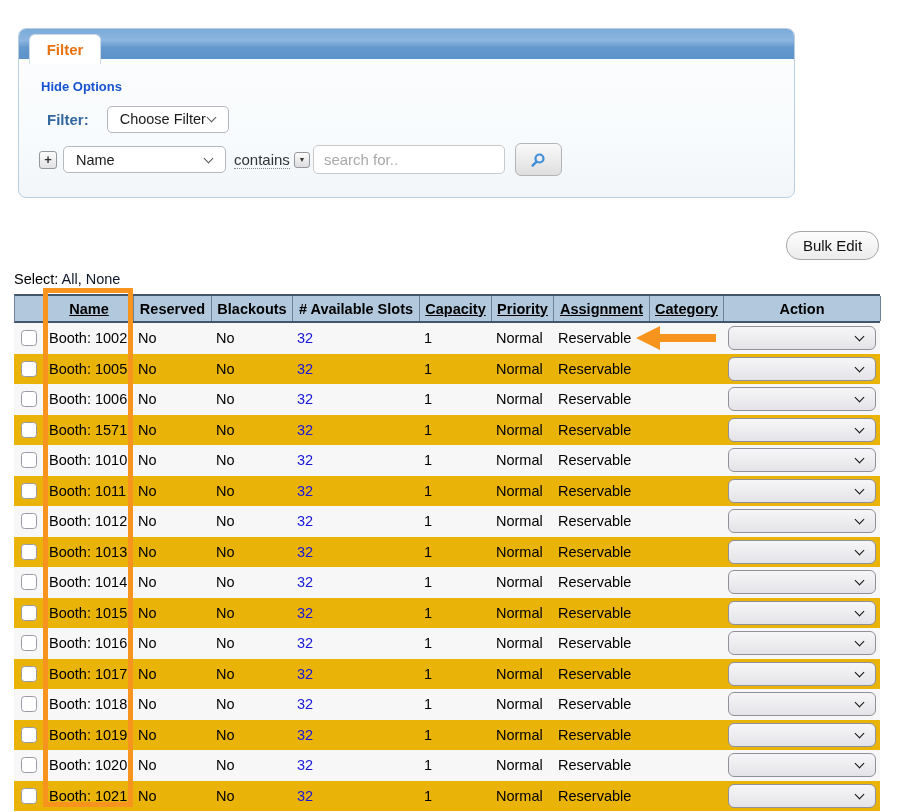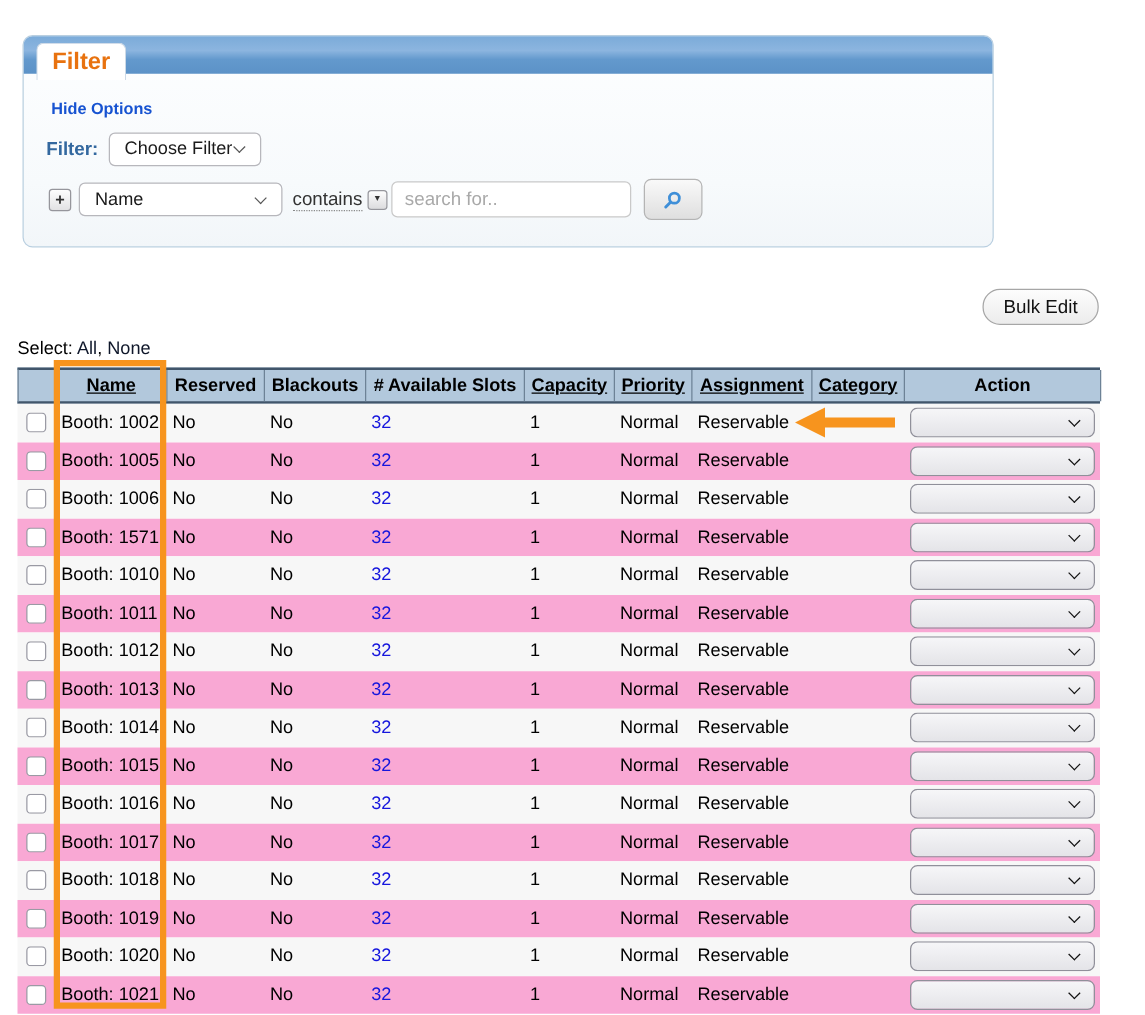--- a/index.html
+++ b/index.html
@@ -8,23 +8,23 @@
 
   
   #filter-panel{position:absolute;left:18px;top:28px;width:777px;height:170px;
     border:1px solid #b9cfe0;border-radius:8px;box-sizing:border-box;
     background:linear-gradient(180deg,#fdfeff 0%,#f7fafc 70%,#f2f6f9 100%);}
   .panel-header{position:absolute;left:0;top:0;right:0;height:30px;border-radius:7px 7px 0 0;
     background:linear-gradient(180deg,#7babd9 0%,#8cb5df 38%,#6399cd 62%,#5c92c7 100%);}
   .filter-tab{position:absolute;left:10px;top:5px;width:70px;height:29px;background:#fff;
     border:1px solid #ccd9e6;border-bottom:none;border-radius:6px 6px 0 0;z-index:2;
     display:flex;align-items:center;justify-content:center;
-    font-weight:bold;font-size:19px;color:#e8720f;}
+    font-weight:bold;font-size:15px;color:#e8720f;}
   .hide-options{position:absolute;left:22px;top:50px;font-size:13px;font-weight:bold;color:#1753d1;cursor:pointer;}
-  .filter-row1{position:absolute;left:18px;top:76px;height:28px;display:flex;align-items:center;}
+  .filter-row1{position:absolute;left:28px;top:76px;height:28px;display:flex;align-items:center;gap:10px;}
   .filter-label{font-size:15px;font-weight:bold;color:#33689f;margin-right:8px;}
   .select-box{position:relative;background:#fff;border:1px solid #b7b7bc;border-radius:5px;
     box-sizing:border-box;display:flex;align-items:center;font-size:14.5px;color:#1a1a1a;
     padding-left:12px;cursor:pointer;}
   .chev{width:6px;height:6px;border-right:1.6px solid #555;border-bottom:1.6px solid #555;
     transform:rotate(45deg);position:absolute;right:13px;top:50%;margin-top:-5px;}
   .filter-row2{position:absolute;left:20px;top:114px;height:33px;display:flex;align-items:center;}
   .plus-btn{width:18px;height:18px;border:1px solid #96969c;border-radius:3px;box-sizing:border-box;
     background:linear-gradient(#fdfdfd,#e2e2e4);display:flex;align-items:center;justify-content:center;
     font-size:13px;font-weight:bold;color:#333;margin-right:6px;cursor:pointer;line-height:1;}
@@ -46,21 +46,21 @@
   .select-bar .lnk{color:#0f172a;cursor:pointer;}
 
   
   #booth-table{position:absolute;left:14px;top:294px;width:866px;}
   .t-grid{display:grid;grid-template-columns:30px 89px 78px 81px 127px 72px 62px 96px 74px 157px;}
   .t-head{height:29px;background:#b2c8dc;border-top:2px solid #41566b;border-bottom:2px solid #41566b;
     border-left:1px solid #6d8296;box-sizing:border-box;}
   .hc{display:flex;align-items:center;justify-content:center;font-size:14.5px;font-weight:bold;
     color:#000;border-right:1px solid #6d8296;box-sizing:border-box;overflow:hidden;white-space:nowrap;}
   .hc.sortable{text-decoration:underline;cursor:pointer;}
-  .t-row{height:30.5px;align-items:center;font-size:14.5px;background:#f9a8d4;}
+  .t-row{height:30.5px;align-items:center;font-size:14.5px;background:#eab308;}
   .t-row:nth-child(odd){background:#f7f7f7;}
   .c{padding-left:5px;white-space:nowrap;overflow:hidden;}
   .cb-cell{display:flex;justify-content:center;padding-left:0;}
   .checkbox{width:14px;height:14px;border:1px solid #9a9aa4;border-radius:3.5px;background:#fff;cursor:pointer;}
   .link{color:#1616dd;cursor:pointer;}
   .action-cell{display:flex;justify-content:center;padding-left:0;}
   .action-select{position:relative;width:148px;height:24px;border:1px solid #90909a;border-radius:6px;
     box-sizing:border-box;background:linear-gradient(#f6f6f8,#e4e4e8);cursor:pointer;}
   .action-select .chev{border-color:#111;right:12px;}
 

